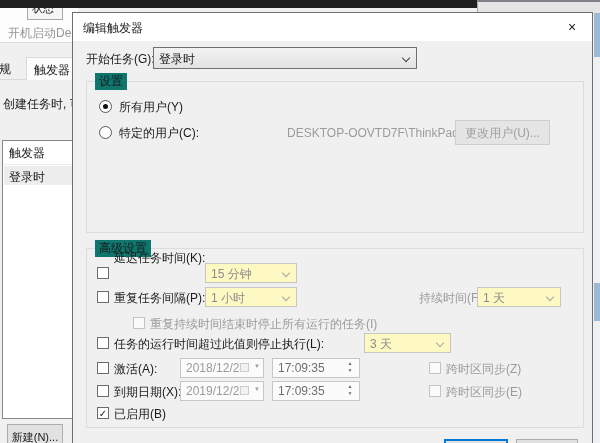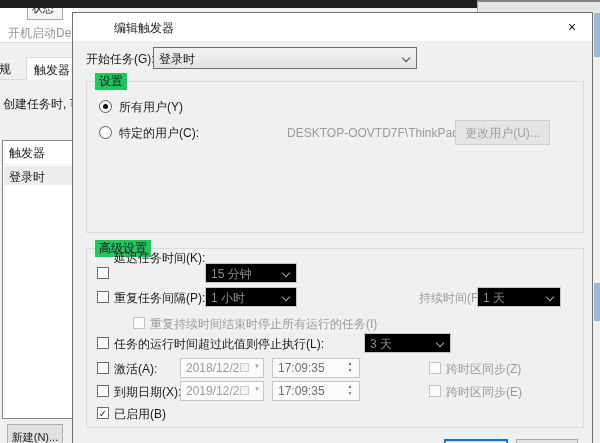--- a/index.html
+++ b/index.html
@@ -37,35 +37,35 @@
   .bg-list-sep{ left:0; top:23px; width:76px; height:1px; background:#ededed; }
   .bg-list-row{ left:1px; top:25px; width:74px; height:19px; background:#ededed; }
   .bg-list-row span{ position:absolute; left:5px; top:3px; }
   .new-btn{ left:7px; top:416px; width:56px; height:26px; background:#e1e1e1;
     border:1px solid #adadad; font-size:11px; text-align:center; padding-top:5px; }
 
   
   .dialog{ left:72px; top:12px; width:521px; height:440px; background:#f0f0f0;
     border:1px solid #6e6e6e; }
   .titlebar{ left:0; top:0; width:519px; height:28px; background:#fff; }
-  .dlg-title{ left:10px; top:7px;margin-left:31px; }
+  .dlg-title{ left:10px; top:7px; }
   .close-btn{ right:5px; top:4px; width:30px; height:20px; text-align:center;
     font-size:14px; color:#1a1a1a; line-height:20px; }
 
   .lbl{ position:absolute; }
   .combo{ position:absolute; height:22px; background:linear-gradient(#f2f2f2,#e3e3e3);
     border:1px solid #6d7177; padding:3px 18px 0 5px; }
   .combo .chev{ position:absolute; right:7px; top:7px; width:6px; height:6px;
     border-right:1px solid #444; border-bottom:1px solid #444; transform:rotate(45deg); }
-  .combo.dis{ height:20px; background:#000000; border:1px solid #c6c6c6;
+  .combo.dis{ height:20px; background:#fef9c3; border:1px solid #c6c6c6;
     color:#8c8c8c; padding-top:2px; }
   .combo.dis .chev{ top:6px; border-color:#a6a6a6; }
 
   .group{ position:absolute; border:1px solid #dcdcdc; }
-  .legend{ position:absolute; top:-9px; left:8px; background:#22c55e; padding:0 4px; }
+  .legend{ position:absolute; top:-9px; left:8px; background:#0f766e; padding:0 4px; }
 
   .radio{ position:absolute; width:13px; height:13px; border:1px solid #595959;
     border-radius:50%; background:#fff; }
   .radio .dot{ position:absolute; left:3px; top:3px; width:5px; height:5px;
     border-radius:50%; background:#111; }
   .cb{ position:absolute; width:12px; height:12px; border:1px solid #6b6b6b;
     background:#fff; font-size:10px; line-height:11px; text-align:center; }
   .cb.dis{ border-color:#c3c3c3; background:#fbfbfb; }
 
   .field{ position:absolute; height:20px; background:#fbfbfb; border:1px solid #c6c6c6;

